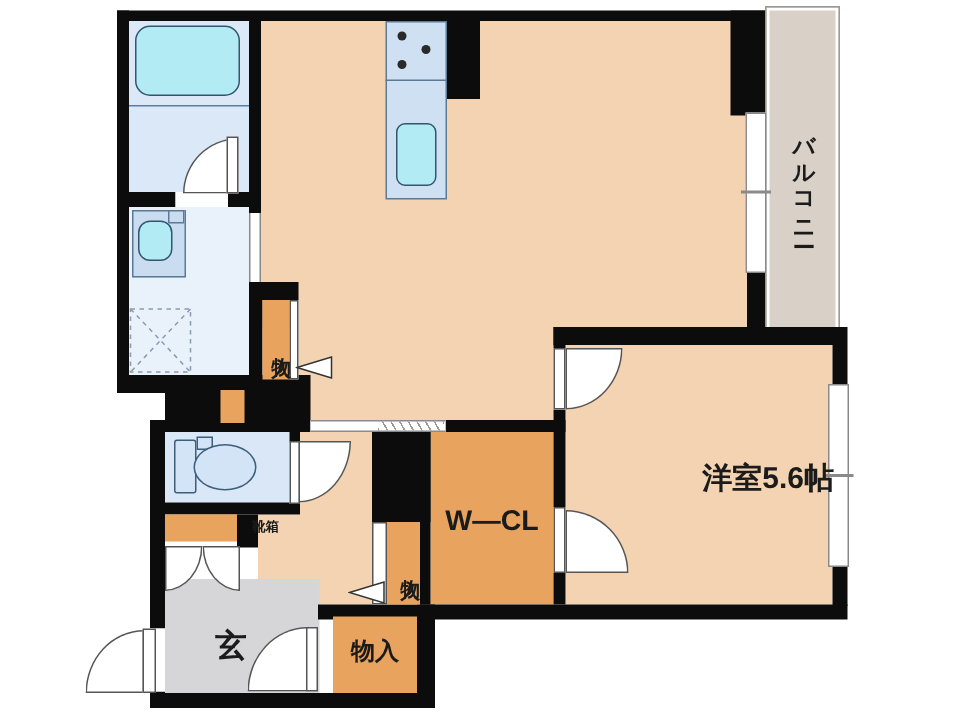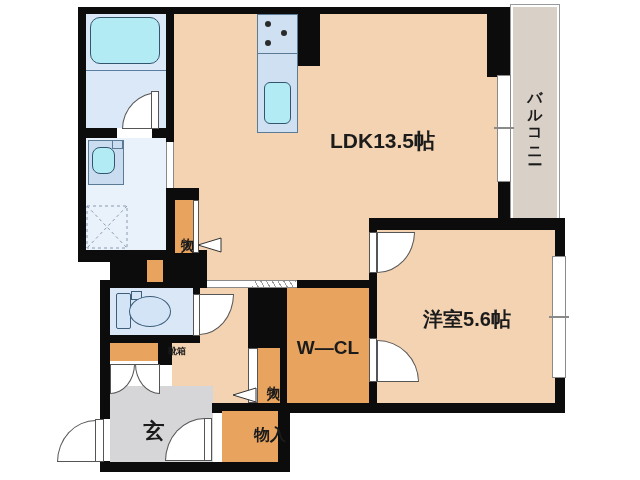--- a/index.html
+++ b/index.html
@@ -156,23 +156,22 @@
   <div class="gap" style="left:100px;top:419px;width:10px;height:42px;"></div>
   <div class="arc tl" style="left:57px;top:420px;width:39px;height:42px;"></div>
   <div class="leaf" style="left:95px;top:419px;width:9px;height:43px;"></div>
 
   <div class="arc tl" style="left:165px;top:418px;width:40px;height:43px;"></div>
   <div class="leaf" style="left:204px;top:418px;width:8px;height:43px;"></div>
 
   <div class="arc br" style="left:110px;top:364px;width:25px;height:30px;"></div>
   <div class="arc bl" style="left:135px;top:364px;width:25px;height:30px;"></div>
 
-  <div class="lbl" style="left:285px;top:130px;width:195px;font-size:21px;">LDK13.5帖</div>
-  <div class="lbl" style="left:378px;top:309px;width:178px;font-size:20px;">洋室5.6帖</div>
+  <div class="lbl" style="left:378px;top:309px;width:178px;font-size:20px;text-align:right;">洋室5.6帖</div>
   <div class="lbl vert" style="left:519px;top:54px;width:24px;height:130px;font-size:15px;">バルコニー</div>
   <div class="lbl" style="left:287px;top:338px;width:82px;font-size:19px;">W—CL</div>
   <div class="lbl" style="left:130px;top:420px;width:48px;font-size:21px;">玄</div>
   <div class="lbl vert" style="left:174px;top:204px;width:20px;height:48px;font-size:13px;letter-spacing:0;">物入</div>
   <div class="lbl vert" style="left:258px;top:351px;width:22px;height:50px;font-size:13px;letter-spacing:0;">物入</div>
-  <div class="lbl" style="left:222px;top:427px;width:56px;font-size:16px;padding-left:20px;">物入</div>
+  <div class="lbl" style="left:222px;top:427px;width:56px;font-size:16px;">物入</div>
   <div class="lbl" style="left:110px;top:347px;width:48px;font-size:9px;padding-left:43px;">靴箱</div>
 
 </div>
 
 </body></html>

